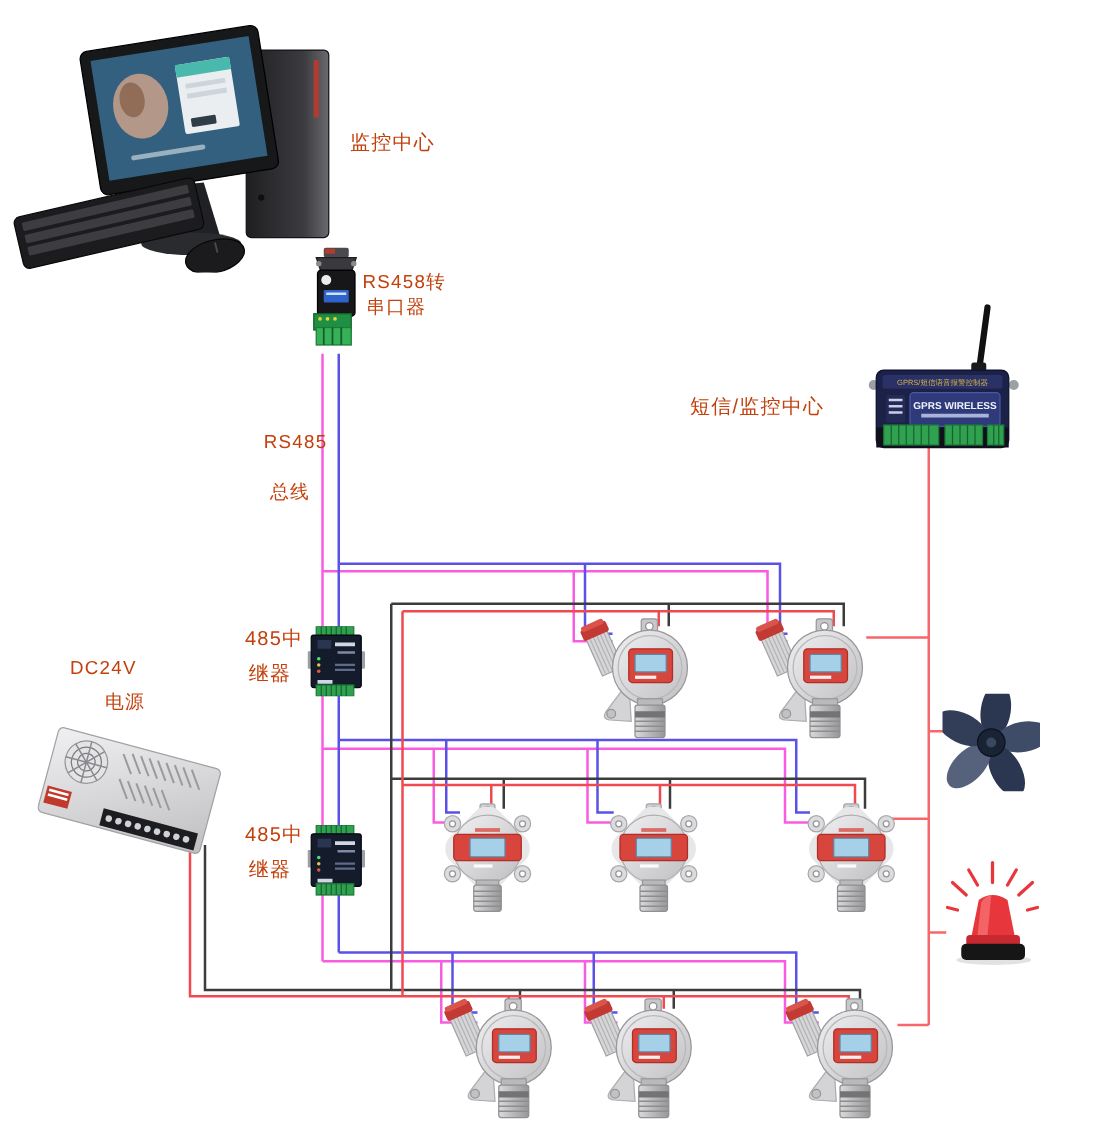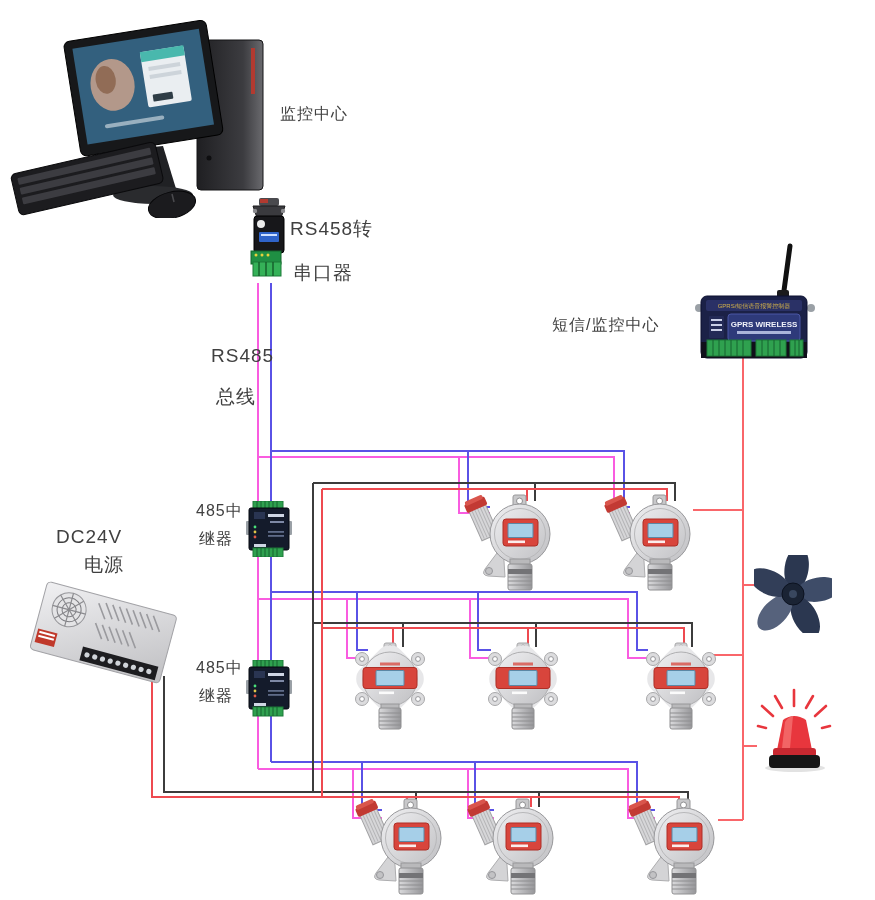--- a/index.html
+++ b/index.html
@@ -1,22 +1,22 @@
 <!DOCTYPE html>
 <html><head>
 <meta charset="utf-8">
 <style>
   html,body{margin:0;padding:0;background:#fff;}
   #canvas{position:relative;width:875px;height:900px;background:#fff;overflow:hidden;
           font-family:"Liberation Sans","DejaVu Sans",sans-serif;}
   #wire-svg{position:absolute;left:0;top:0;z-index:1;}
   .dev{position:absolute;z-index:2;}
-  .label{position:absolute;z-index:3;font-size:16px;color:#404040;letter-spacing:1px;
+  .label{position:absolute;z-index:3;font-size:16px;color:#c2410c;letter-spacing:1px;
          white-space:nowrap;font-weight:500;}
-  .label.small{font-size:19px;}
+  .label.small{font-size:15px;}
 </style>
 </head>
 <body>
 
 <div id="canvas">
 
   <svg width="0" height="0" style="position:absolute" aria-hidden="true">
     <defs>
       <linearGradient id="gMetal" x1="0" y1="0" x2="1" y2="1">
         <stop offset="0" stop-color="#f0f0f2"></stop>
@@ -305,21 +305,21 @@
     </g>
     <ellipse cx="47" cy="82" rx="30" ry="4" fill="#e2e2e2"></ellipse>
     <path d="M29,64 L35,34 Q46,26 58,34 L64,64 Z" fill="#e8363d"></path>
     <path d="M37,36 Q40,31 45,30 L42,62 L34,62 Z" fill="#f4706f" opacity="0.8"></path>
     <rect x="25" y="62" width="43" height="9" rx="3" fill="#c82830"></rect>
     <rect x="21" y="69" width="51" height="13" rx="4" fill="#161616"></rect>
   </svg>
 
   <div class="label" style="left:280px;top:104px">监控中心</div>
   <div class="label small" style="left:290px;top:216px">RS458转</div>
-  <div class="label small" style="left:293px;top:260px">串口器</div>
+  <div class="label small" style="left:293px;top:236px">串口器</div>
   <div class="label small" style="left:211px;top:345px">RS485</div>
   <div class="label small" style="left:216px;top:384px">总线</div>
   <div class="label" style="left:552px;top:315px">短信/监控中心</div>
   <div class="label small" style="left:56px;top:526px">DC24V</div>
   <div class="label small" style="left:84px;top:552px">电源</div>
   <div class="label" style="left:196px;top:501px">485中</div>
   <div class="label" style="left:199px;top:529px">继器</div>
   <div class="label" style="left:196px;top:658px">485中</div>
   <div class="label" style="left:199px;top:686px">继器</div>
 

